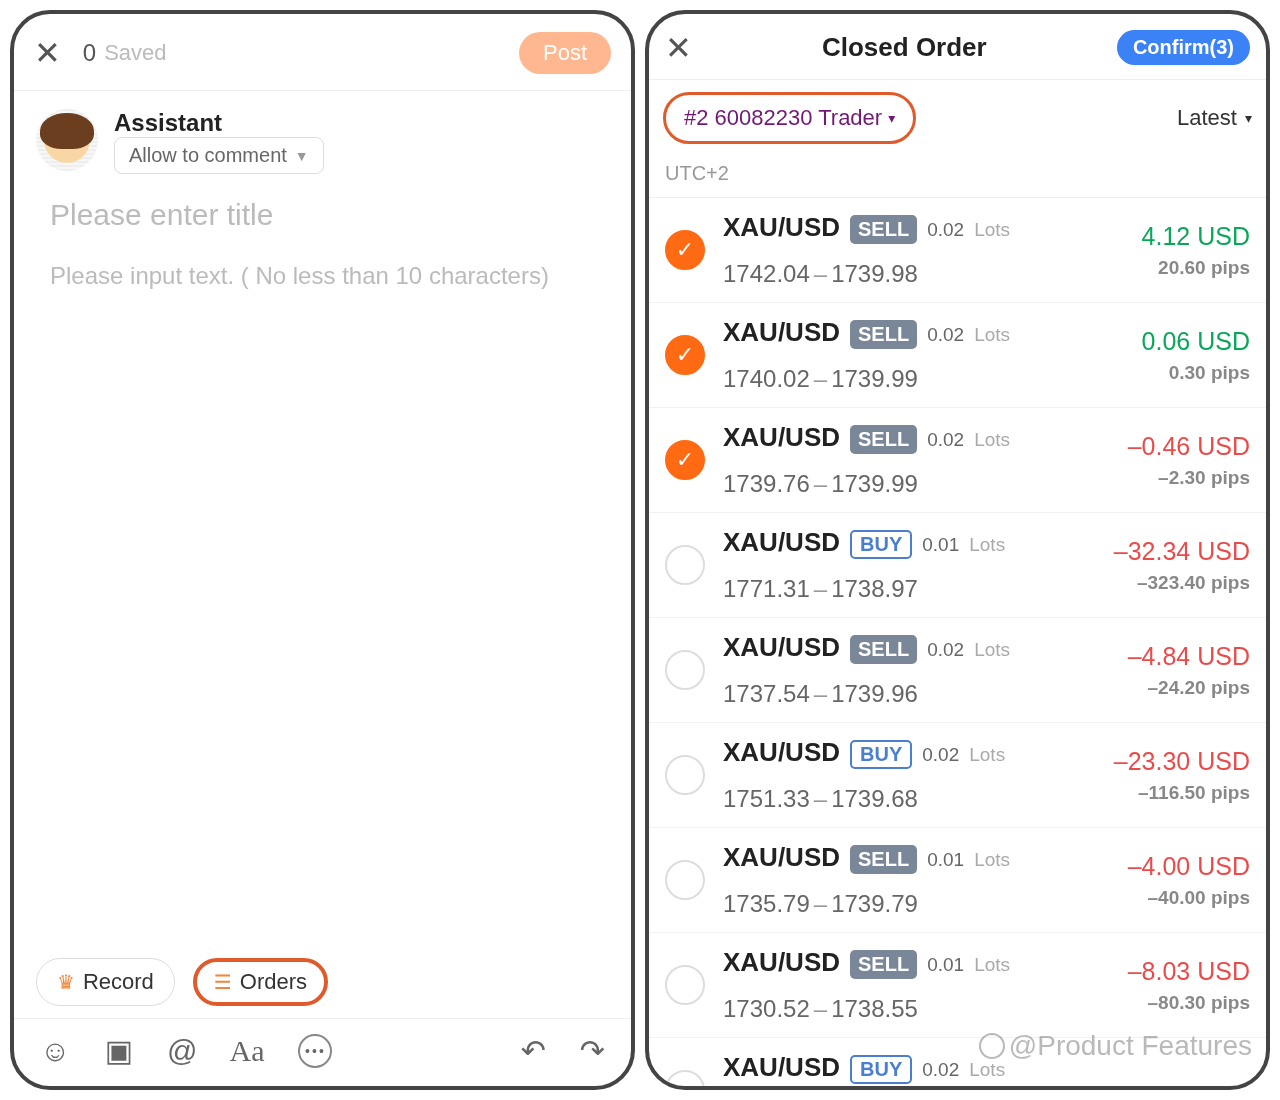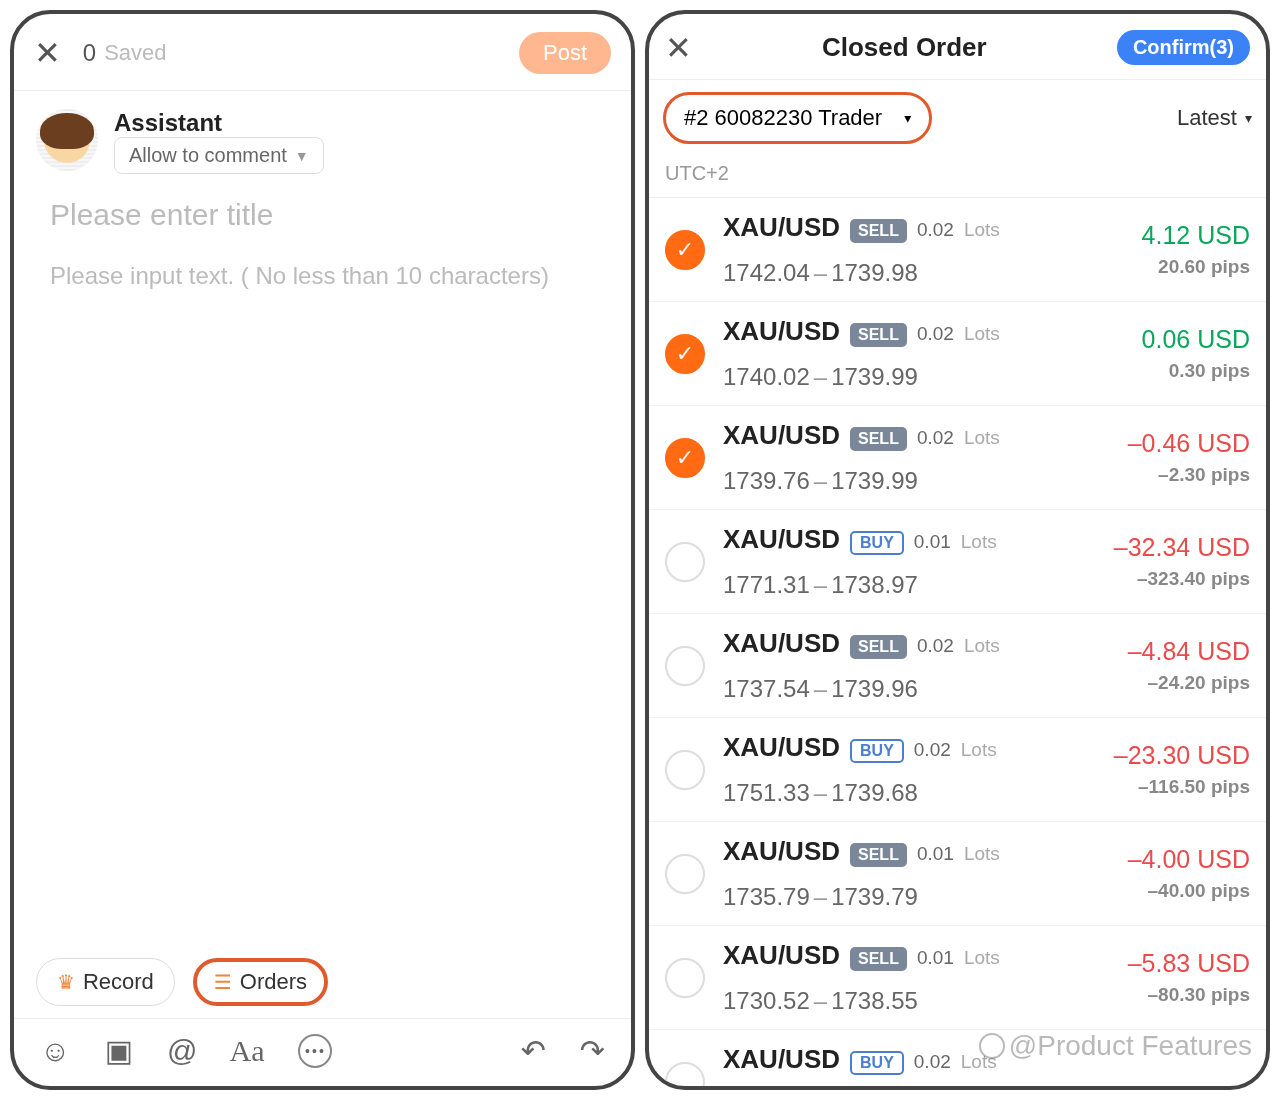--- a/index.html
+++ b/index.html
@@ -29,31 +29,31 @@
   .bottom-bar { display: flex; align-items: center; gap: 34px; padding: 14px 26px 18px; font-size: 30px; color: #666; }
   .bottom-bar .sp { flex: 1; }
   .bottom-bar .item { cursor: pointer; }
   .bottom-bar .mention { letter-spacing: -2px; }
   .bottom-bar .dots { border: 2px solid #888; border-radius: 50%; width: 34px; height: 34px; display: inline-flex; align-items: center; justify-content: center; font-size: 14px; letter-spacing: 2px; }
   
   .right-header { display: flex; align-items: center; padding: 16px 16px 14px; }
   .right-title { flex: 1; text-align: center; font-size: 26px; font-weight: 600; color: #222; }
   .confirm-btn { background: #3b82f6; color: #fff; border: none; border-radius: 20px; padding: 6px 16px; font-size: 20px; font-weight: 600; cursor: pointer; }
   .filter-row { display: flex; align-items: center; padding: 12px 14px; gap: 14px; }
-  .account-pill { border: 3px solid #e05a2b; border-radius: 26px; padding: 10px 18px; font-size: 22px; color: #000000; display: inline-flex; align-items: center; gap: 22px; cursor: pointer; }
+  .account-pill { border: 3px solid #e05a2b; border-radius: 26px; padding: 10px 18px; font-size: 22px; color: #701a75; display: inline-flex; align-items: center; gap: 6px; cursor: pointer; }
   .latest-dd { margin-left: auto; font-size: 22px; color: #333; display: inline-flex; align-items: center; gap: 8px; cursor: pointer; }
   .tz-row { padding: 6px 16px 12px; font-size: 20px; color: #999; border-bottom: 1px solid #eee; }
   .order-list { flex: 1; overflow: hidden; }
   .order-item { display: flex; align-items: center; padding: 14px 16px; border-bottom: 1px solid #f2f2f2; gap: 18px; }
   .chk { width: 40px; height: 40px; border-radius: 50%; border: 2px solid #ddd; display: flex; align-items: center; justify-content: center; flex-shrink: 0; cursor: pointer; }
   .chk.checked { background: #ff6a13; border-color: #ff6a13; color: #fff; font-size: 22px; }
   .order-mid { flex: 1; }
   .order-top { display: flex; align-items: baseline; gap: 10px; }
   .symbol { font-size: 26px; font-weight: 600; color: #222; }
-  .side-badge { font-size: 16px; font-weight: 700; padding: 3px 8px; border-radius: 5px; }
+  .side-badge { font-size: 20px; font-weight: 700; padding: 3px 8px; border-radius: 5px; }
   .side-badge.sell { background: #7a8799; color: #fff; }
   .side-badge.buy { border: 2px solid #4a7ecf; color: #4a7ecf; background: #fff; padding: 1px 8px; }
   .lots-val { font-size: 19px; color: #666; }
   .lots-label { font-size: 19px; color: #aaa; }
   .prices { margin-top: 16px; font-size: 24px; color: #666; }
   .prices .dash { color: #999; margin: 0 4px; }
   .order-right { text-align: right; }
   .pnl { font-size: 25px; font-weight: 400; }
   .pnl.pos { color: #0aa65a; }
   .pnl.neg { color: #e94b4b; }
@@ -248,21 +248,21 @@
         <div class="order-mid">
           <div class="order-top">
             <span class="symbol">XAU/USD</span>
             <span class="side-badge sell">SELL</span>
             <span class="lots-val">0.01</span>
             <span class="lots-label">Lots</span>
           </div>
           <div class="prices">1730.52<span class="dash">–</span>1738.55</div>
         </div>
         <div class="order-right">
-          <div class="pnl neg">–5.83 USD</div>
+          <div class="pnl neg">–8.03 USD</div>
           <div class="pips">–80.30 pips</div>
         </div>
       </div>
       <div class="order-item">
         <div class="chk "></div>
         <div class="order-mid">
           <div class="order-top">
             <span class="symbol">XAU/USD</span>
             <span class="side-badge buy">BUY</span>
             <span class="lots-val">0.02</span>

